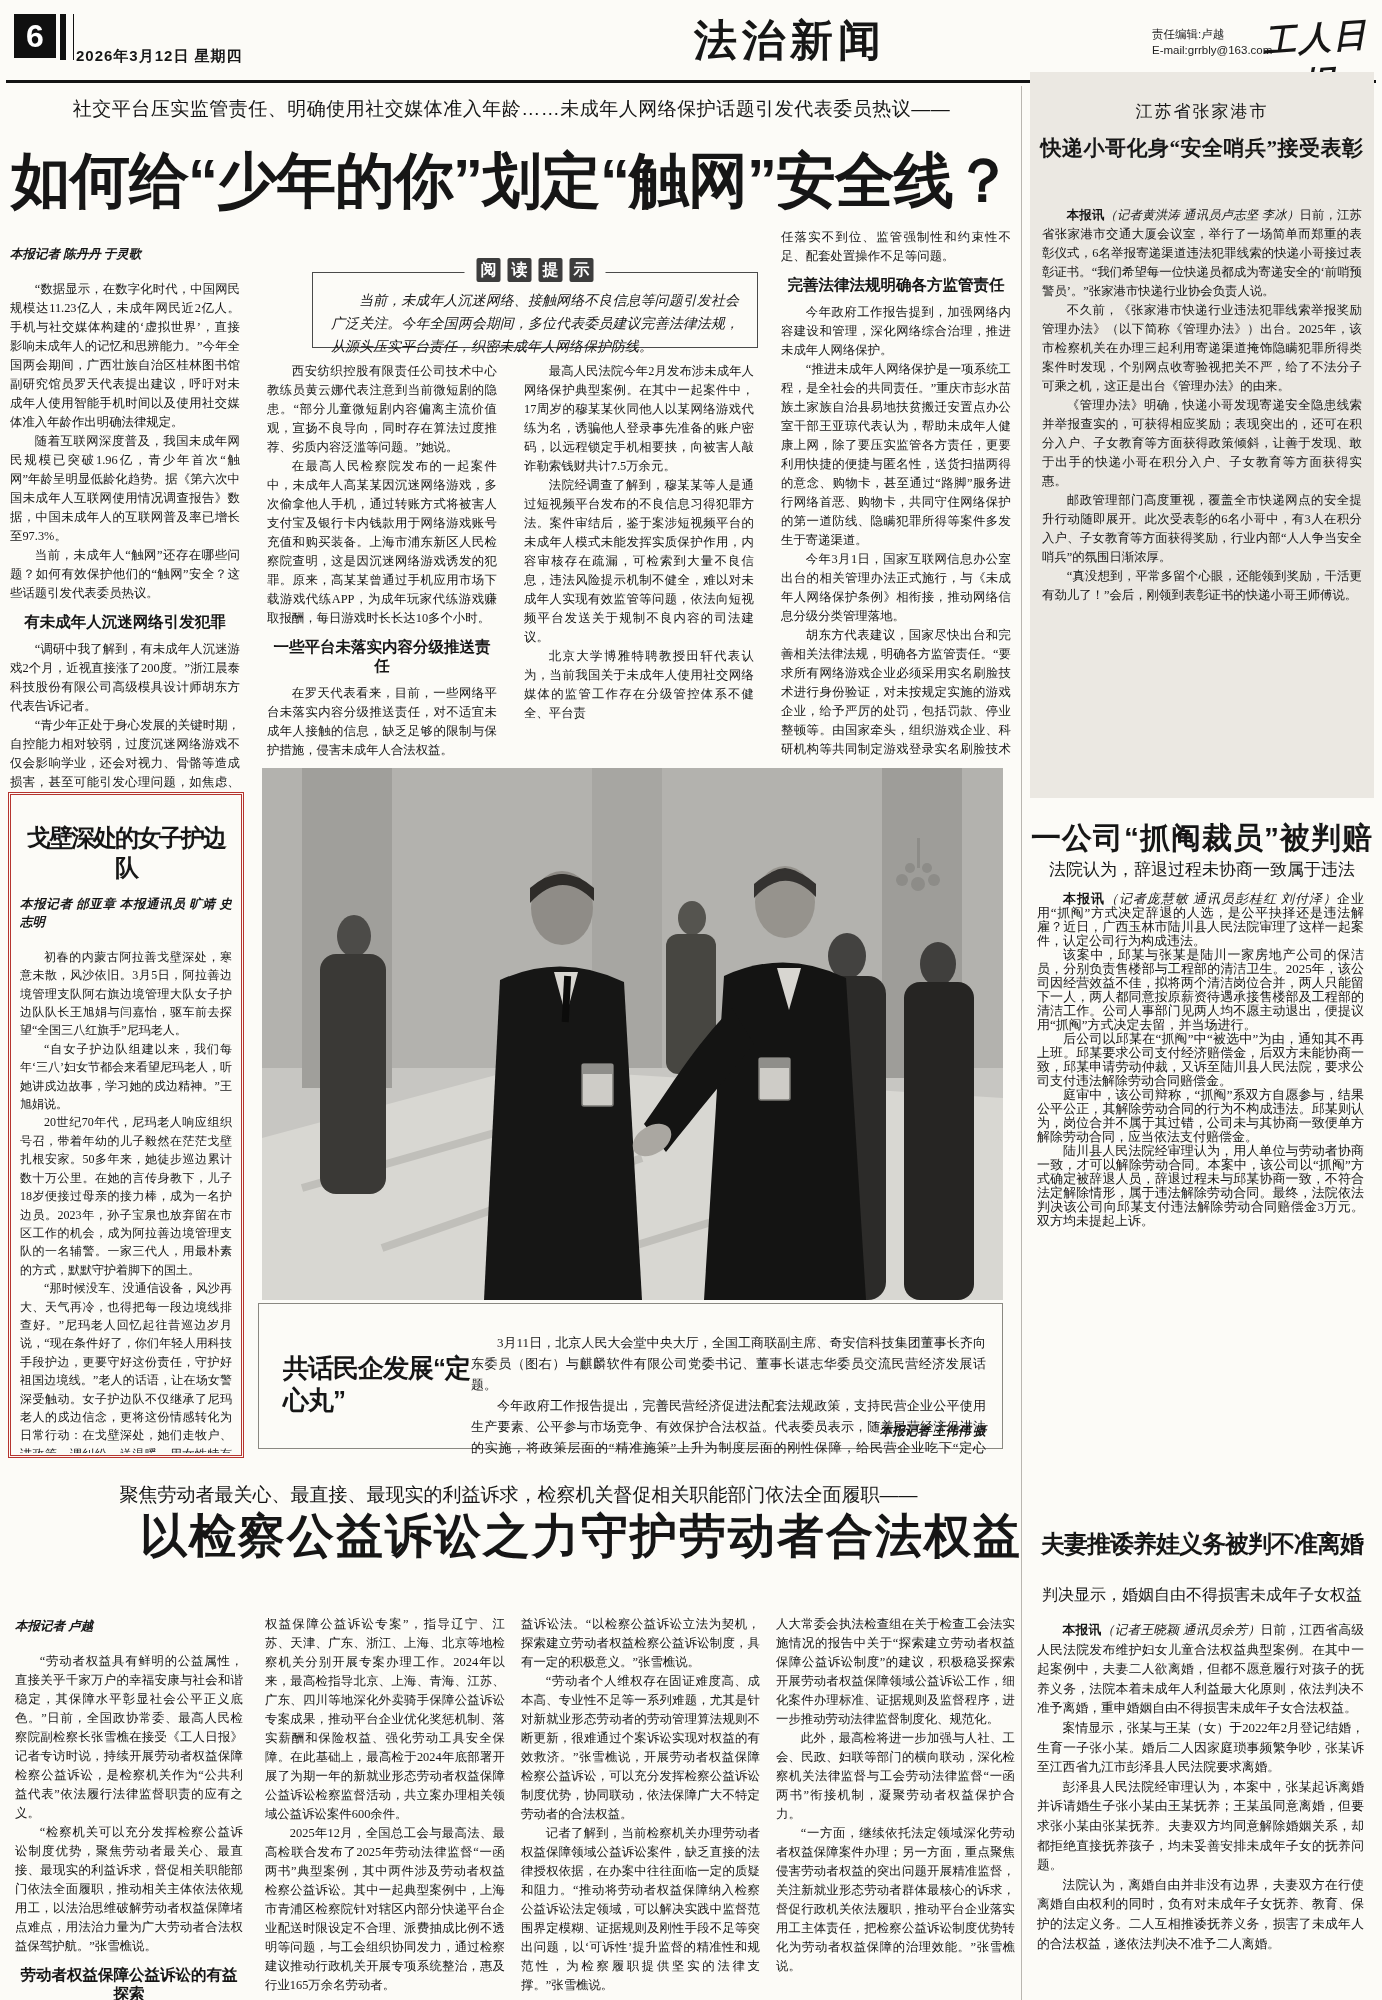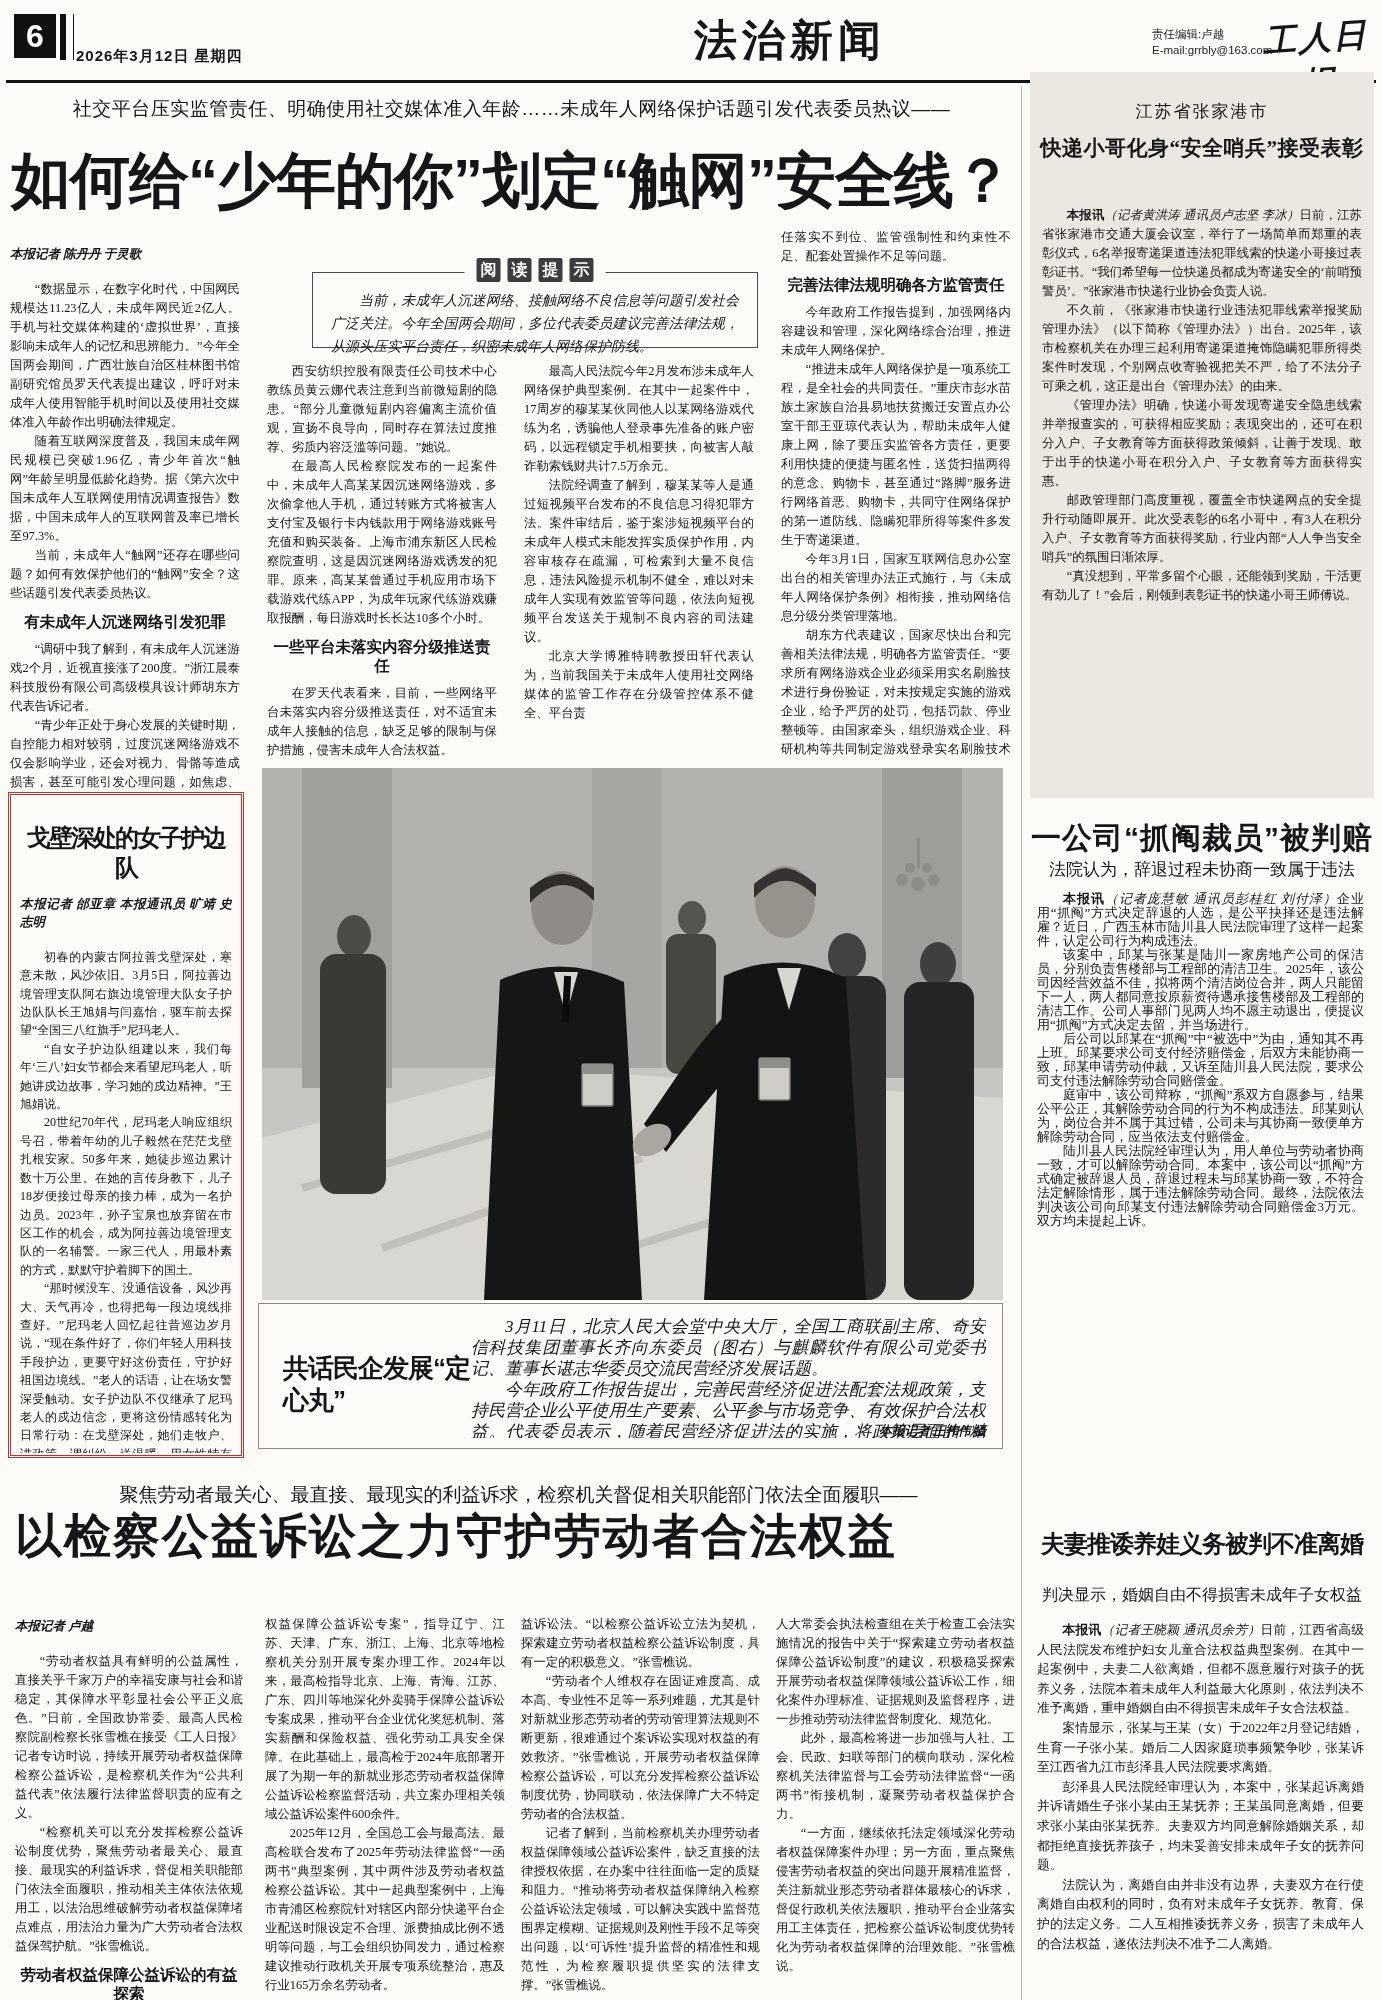--- a/index.html
+++ b/index.html
@@ -48,33 +48,33 @@
   .gobi-box{position:absolute;left:8px;top:792px;width:236px;height:666px;border:3px double #b5342e;
             padding:12px 9px;box-sizing:border-box;overflow:hidden;}
   .gobi-headline{font:bold 24px/30px "Liberation Sans",sans-serif;letter-spacing:-2px;
                  text-align:center;margin:16px 0 10px;}
   
   .photo{position:absolute;left:262px;top:768px;width:741px;height:532px;}
   .caption-box{position:absolute;left:258px;top:1303px;width:745px;height:146px;border:1px solid #8a8881;
                box-sizing:border-box;}
   .caption-title{position:absolute;left:24px;top:48px;width:210px;
                  font:bold 26px/32px "Liberation Sans",sans-serif;letter-spacing:-1px;}
-  .caption-text{position:absolute;left:212px;top:12px;width:515px;height:122px;overflow:hidden;
-                font-style:italic;font-size:17px;line-height:21px;text-align:justify;}
+  .caption-text{position:absolute;left:212px;top:28px;width:515px;height:122px;overflow:hidden;
+                font-size:13px;line-height:21px;text-align:justify;}
   .caption-text .para{text-indent:2em;}
   .caption-credit{position:absolute;right:16px;bottom:8px;font-style:italic;font-size:12.5px;font-weight:600;}
   
   .lottery-headline{position:absolute;left:1030px;top:818px;width:344px;text-align:center;
                     font:bold 30px "Liberation Sans",sans-serif;letter-spacing:1px;}
   .lottery-subhead{position:absolute;left:1030px;top:858px;width:344px;text-align:center;
                    font:17px "Liberation Sans",sans-serif;}
   
   .pros-kicker{position:absolute;left:15px;top:1482px;width:1007px;text-align:center;
                font:19px "Liberation Sans",sans-serif;}
-  .pros-headline{position:absolute;left:15px;top:1508px;width:1007px;text-align:left;
+  .pros-headline{position:absolute;left:15px;top:1508px;width:1007px;text-align:right;
                  font:bold 47px/56px "Liberation Serif",serif;letter-spacing:2px;}
   .divorce-headline{position:absolute;left:1030px;top:1528px;width:344px;text-align:center;
                     font:bold 24px "Liberation Sans",sans-serif;letter-spacing:-1px;}
   .divorce-subhead{position:absolute;left:1030px;top:1585px;width:344px;text-align:center;
                    font:16px "Liberation Sans",sans-serif;}
 </style>
 </head>
 <body>
 
 <div class="sheet">

